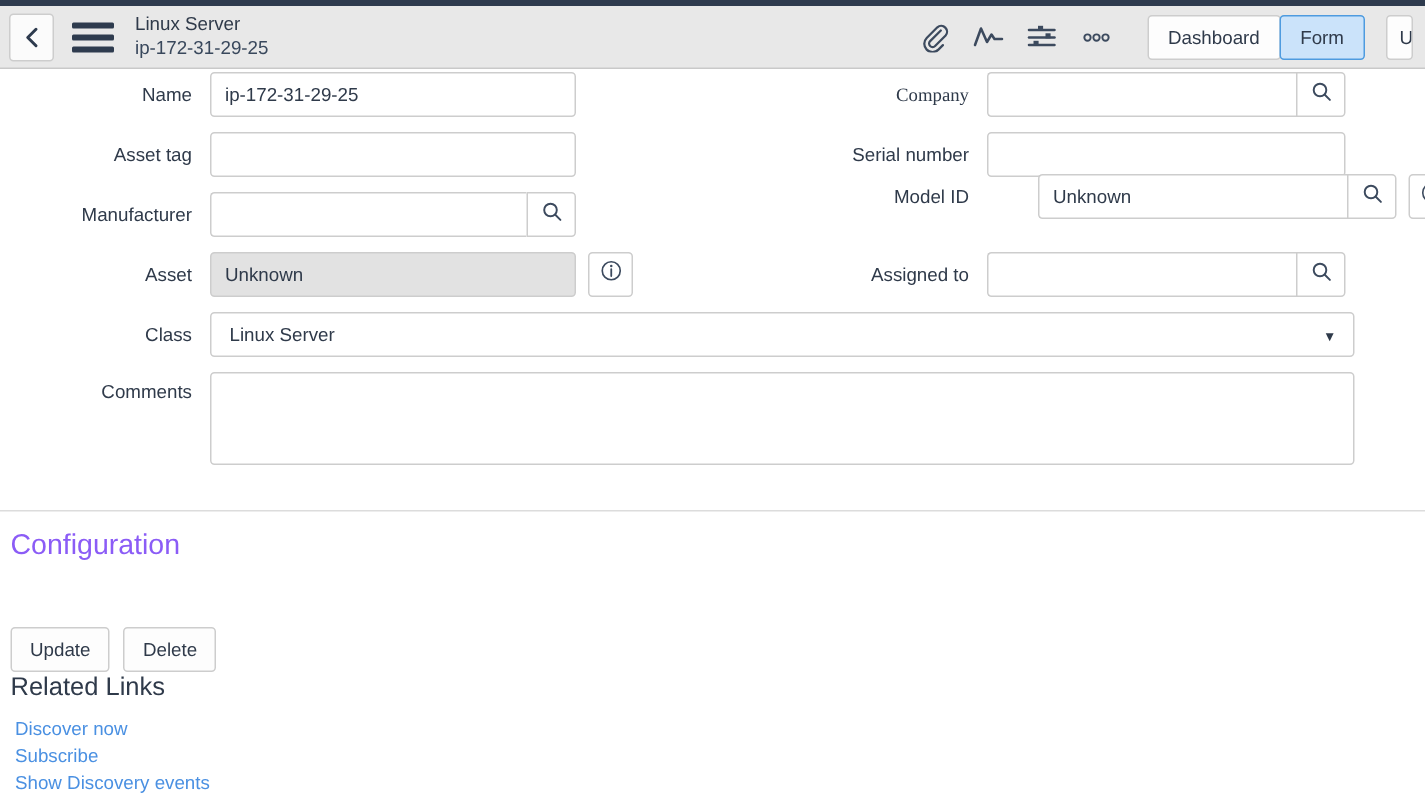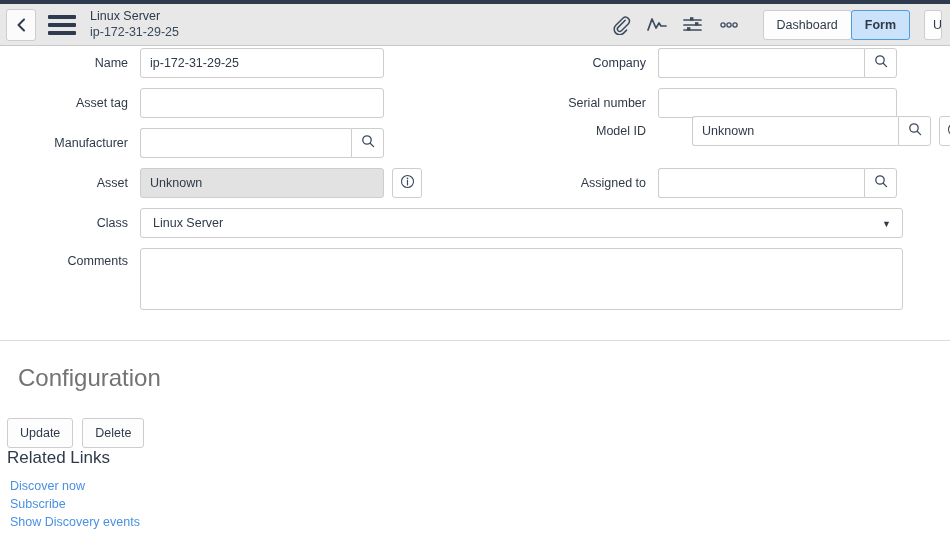--- a/index.html
+++ b/index.html
@@ -118,21 +118,21 @@
     white-space: nowrap;
     box-sizing: border-box;
   }
   .seg-btn.active {
     background: #cbe3fa;
     border-color: #4e9bdf;
     color: #2f3a4a;
     position: relative;
     z-index: 2;
   }
-  .btn-group .seg-btn + .seg-btn { margin-left: -1px; font-weight: bold; }
+  .btn-group .seg-btn + .seg-btn { margin-left: -1px; }
   .seg-btn.partial {
     margin-left: 14px;
     overflow: hidden;
     max-width: 18px;
     padding: 0 0 0 8px;
     justify-content: flex-start;
   }
 
   
   .form-wrap {
@@ -236,24 +236,24 @@
   
   .divider {
     position: absolute;
     left: 0;
     width: 100%;
     height: 1px;
     background: #dcdcdc;
   }
   .section-title {
     position: absolute;
-    font-size: 24px;
-    color: #737373;
+    font-size: 19px;
+    color: #8b5cf6;
     font-weight: normal;
-    margin: 11px;
+    margin: 0;
     white-space: nowrap;
   }
   .action-btn {
     height: 30px;
     padding: 0 12px;
     border: 1px solid #cdcdcd;
     border-radius: 3px;
     background: #fdfdfd;
     font-size: 12.5px;
     color: #2f3a4a;
@@ -409,21 +409,21 @@
             <circle cx="7.5" cy="7.5" r="6" fill="none" stroke="#3c4a5e" stroke-width="1.1"></circle>
             <circle cx="7.5" cy="4.3" r="0.85" fill="#3c4a5e"></circle>
             <line x1="7.5" y1="6.4" x2="7.5" y2="11" stroke="#3c4a5e" stroke-width="1.2" stroke-linecap="round"></line>
           </svg>
         </span>
       </div>
     </div>
   </div>
 
   <div class="field-row" style="left:480px; top:2px;">
-    <div class="fl" style="width:178px;">Company</div>
+    <div class="fl" style="width:178px;font-family:Liberation Serif, serif;">Company</div>
     <div class="ctrl">
       <div class="inp with-btn" style="width:206px;"></div>
       <div class="lookup-btn">
         <span>
           <svg width="14" height="14" viewBox="0 0 14 14">
             <circle cx="6" cy="6" r="4.2" fill="none" stroke="#3c4a5e" stroke-width="1.3"></circle>
             <line x1="9.2" y1="9.2" x2="12.6" y2="12.6" stroke="#3c4a5e" stroke-width="1.3" stroke-linecap="round"></line>
           </svg>
         </span>
       </div>

